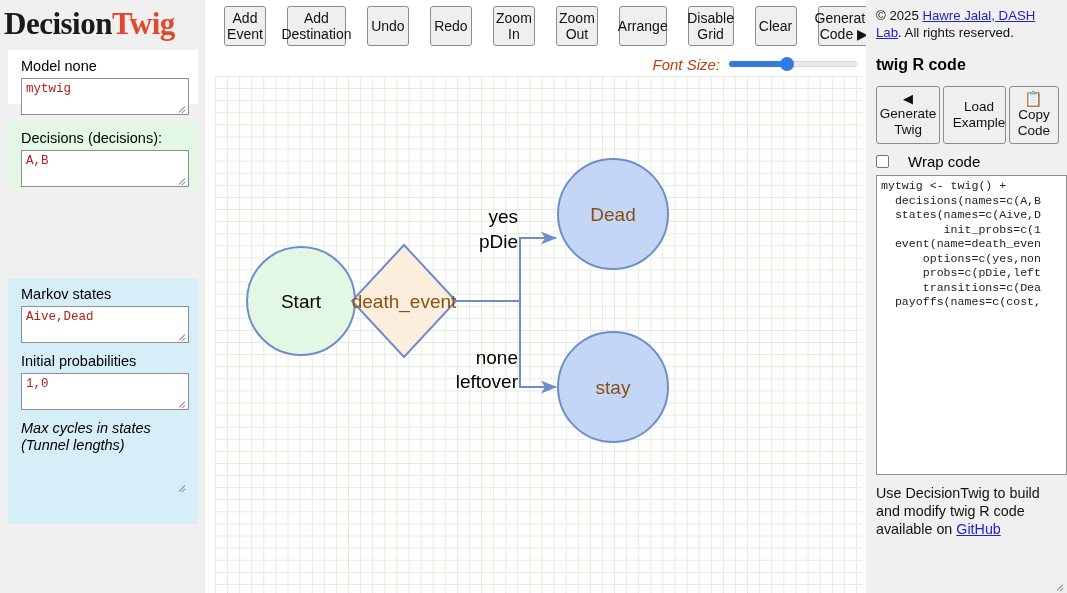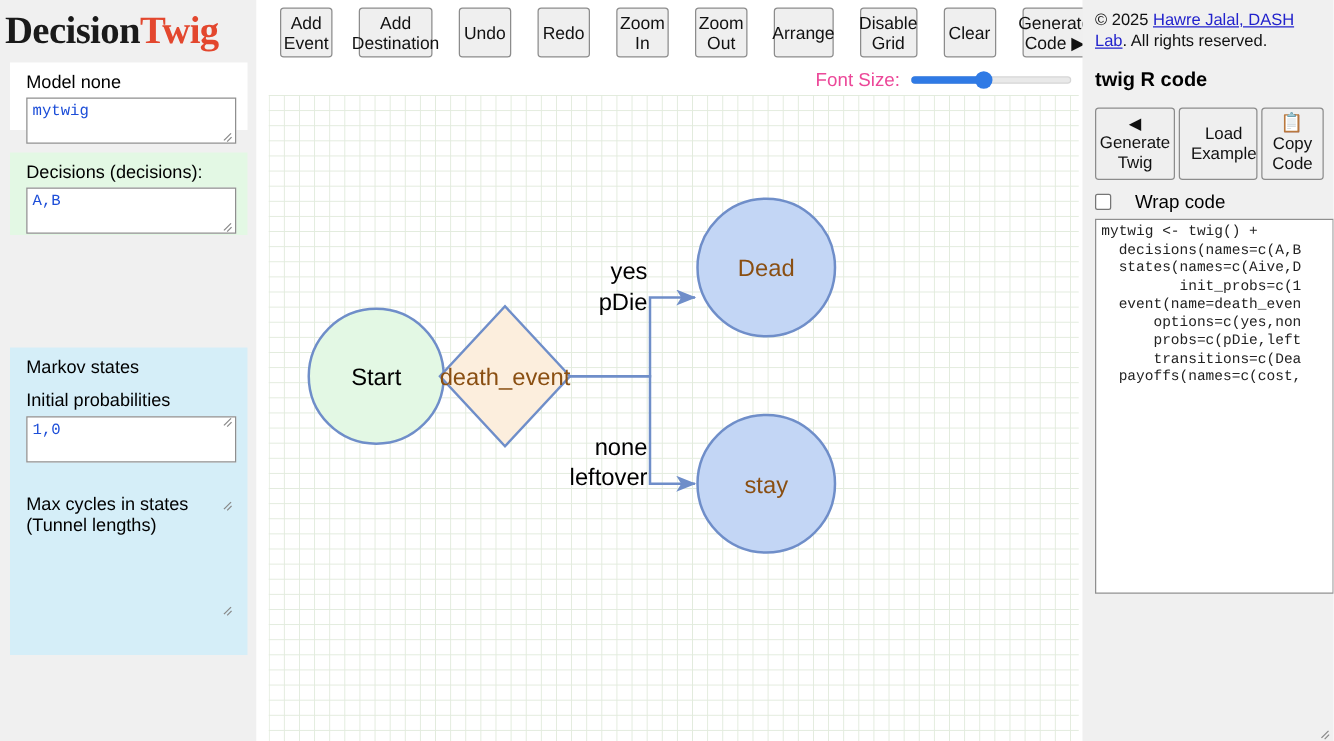--- a/index.html
+++ b/index.html
@@ -50,21 +50,21 @@
   }
   .ta {
     display: block;
     margin-left: 13px;
     width: 168px;
     height: 37px;
     border: 1px solid #8f8f8f;
     background: #fff;
     font-family: "Liberation Mono", monospace;
     font-size: 12.5px;
-    color: #1d4ed8;
+    color: #b91c1c;
     padding: 3px 4px;
     resize: none;
     line-height: 15px;
     outline: none;
   }
   .grip {
     position: absolute;
     width: 10px; height: 10px;
     pointer-events: none;
   }
@@ -110,21 +110,21 @@
     position: absolute;
     left: 215px; top: 52px;
     width: 648px; height: 24px;
     display: flex;
     align-items: center;
     justify-content: flex-end;
     padding-right: 6px;
     background: #fff;
   }
   #fontrow .lbl {
-    font-size: 15px; color: #ec4899; margin-right: 9px;
+    font-size: 15px; color: #c2410c; margin-right: 9px; font-style: italic;
   }
   .slider {
     position: relative;
     width: 128px; height: 14px;
   }
   .slider .track {
     position: absolute; left: 0; top: 4px;
     width: 128px; height: 6px;
     border-radius: 3px;
     background: #e9e9e9;
@@ -255,23 +255,24 @@
     </div>
 
     <div class="panel green" style="top: 122px; height: 66px; position: relative;">
       <div class="fld-label">Decisions (decisions):</div>
       <textarea class="ta" spellcheck="false" placeholder="" style="">A,B</textarea>
     <span class="grip" style="position: absolute; left: 169px; top: 53px;"></span>
       </div>
 
     <div class="panel blue" style="top: 212px; height: 246px; position: relative;">
       <div class="fld-label">Markov states</div>
+      <textarea class="ta" spellcheck="false" placeholder="" style="">Aive,Dead</textarea>
       <div class="fld-label" style="margin-top:10px;">Initial probabilities</div>
       <textarea class="ta" spellcheck="false" placeholder="" style="">1,0</textarea>
-      <div class="fld-label" style="margin-top:26px;white-space:pre-line;">Max cycles in states
+      <div class="fld-label" style="margin-top:10px;white-space:pre-line;font-style:italic;">Max cycles in states
 (Tunnel lengths)</div>
     <span class="grip" style="position: absolute; left: 169px; top: 53px;"></span>
         <span class="grip" style="position: absolute; left: 169px; top: 120px;"></span>
         <span class="grip" style="position: absolute; left: 169px; top: 204px;"></span>
       </div>
 
   </div>
 
   <div id="toolbar">
     <button class="tbtn">Add
@@ -378,15 +379,16 @@
   decisions(names=c(A,B
   states(names=c(Aive,D
          init_probs=c(1
   event(name=death_even
       options=c(yes,non
       probs=c(pDie,left
       transitions=c(Dea
   payoffs(names=c(cost,</div>
     <div id="codegrip" class="grip"></div>
 
+    <div id="footnote"><span>Use DecisionTwig to build and modify twig R code available on </span><a href="#">GitHub</a></div>
   </div>
 
 </div>
 
 </body></html>

